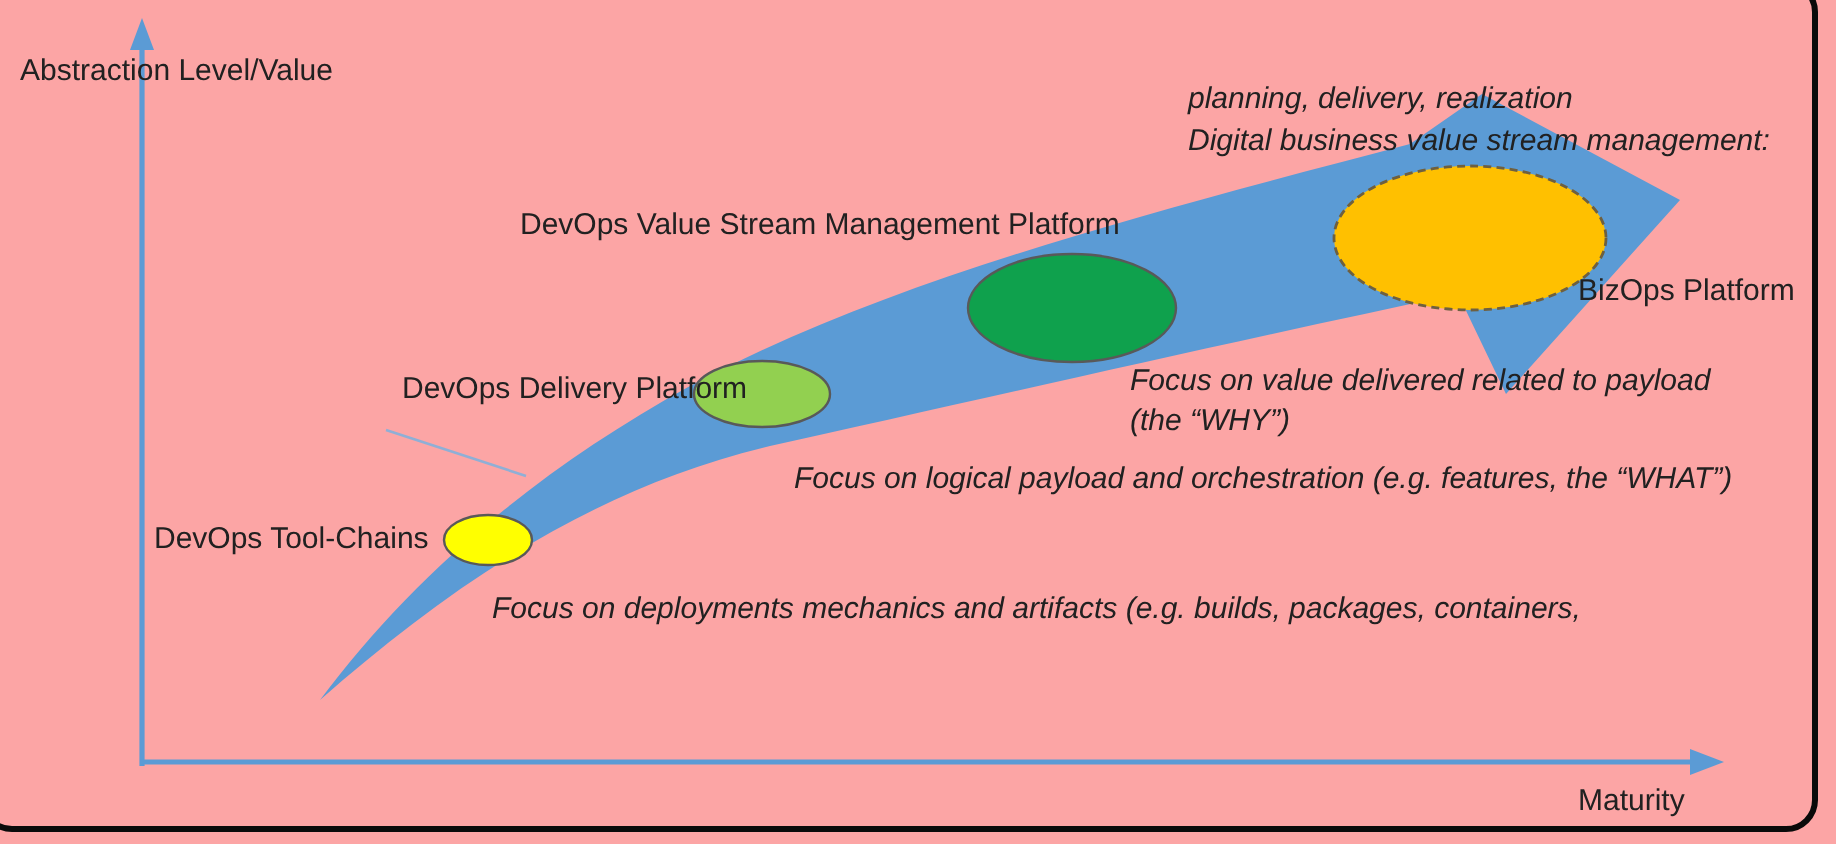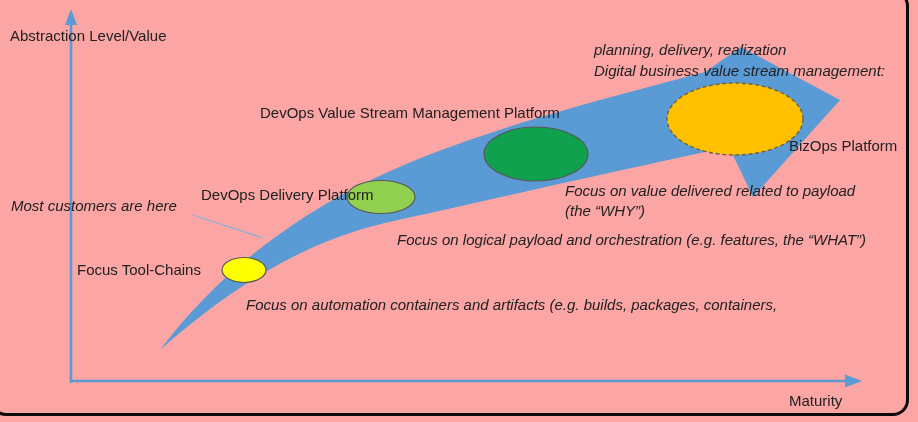--- a/index.html
+++ b/index.html
@@ -47,37 +47,36 @@
 
     <ellipse class="ellipse" cx="244" cy="270" rx="22" ry="12.5" fill="#FFFF00"></ellipse>
     <ellipse class="ellipse" cx="381" cy="197" rx="34" ry="16.5" fill="#92D050"></ellipse>
     <ellipse class="ellipse" cx="536" cy="154" rx="52" ry="27" fill="#0FA14D"></ellipse>
     <ellipse class="ellipse dashed" cx="735" cy="119" rx="68" ry="36" fill="#FFC000"></ellipse>
   </svg>
 
   <div class="txt" style="left:10px; top:26px;">Abstraction Level/Value</div>
   <div class="txt" style="left:789px; top:391px;">Maturity</div>
 
-  <div class="txt" style="left:77px; top:260px;">Focus Tool-Chains</div>
+  <div class="txt" style="left:77px; top:260px;">DevOps Tool-Chains</div>
   <div class="txt" style="left:165px; top:185px;margin-left:36px;">DevOps Delivery Platform</div>
   <div class="txt" style="left:789px; top:136px;">BizOps Platform</div>
   <div class="txt" style="left:260px; top:103px;">DevOps Value Stream Management Platform</div>
 
-  <div class="txt it" style="left:11px; top:196px;">Most customers are here</div>
 
   <div class="txt it" style="left:594px; top:39px; line-height:21px;">
     <div>planning, delivery, realization</div>
     <div>Digital business value stream management:</div>
   </div>
 
   <div class="txt it" style="left:537px; top:181px; line-height:20px;margin-left:28px;">
     <div>Focus on value delivered related to payload</div>
     <div>(the “WHY”)</div>
   </div>
 
   <div class="txt it" style="left:349px; top:230px;margin-left:48px;">Focus on logical payload and orchestration (e.g. features, the “WHAT”)</div>
 
   <div class="txt it" style="left:246px; top:294px; line-height:21px;">
-    <div>Focus on automation containers and artifacts (e.g. builds, packages, containers,</div>
+    <div>Focus on deployments mechanics and artifacts (e.g. builds, packages, containers,</div>
   </div>
 
   <div class="frame"></div>
 </div>
 
 </body></html>

